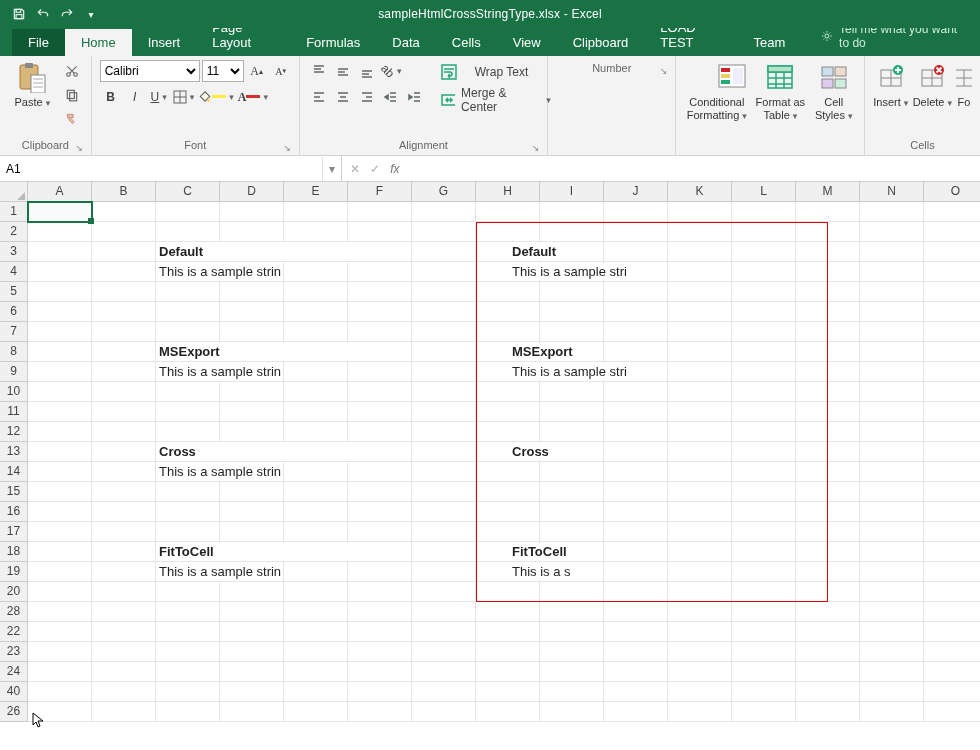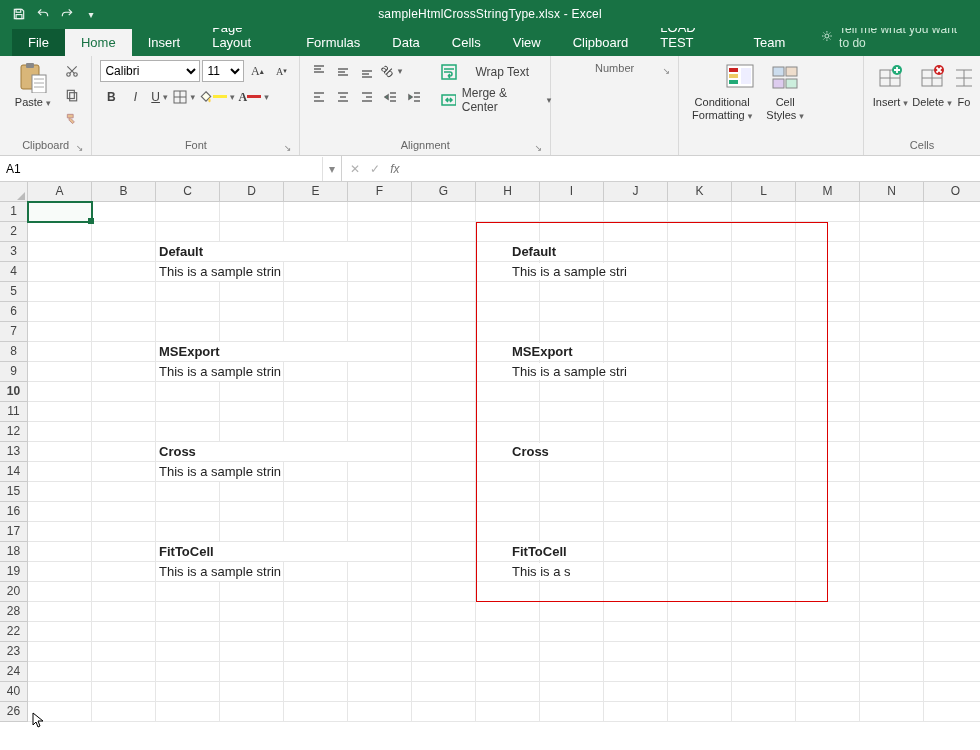--- a/index.html
+++ b/index.html
@@ -299,20 +299,34 @@
             <svg width="30" height="30" viewBox="0 0 30 30">
               <rect x="2" y="3" width="26" height="22" fill="#fff" stroke="#888"></rect>
               <rect x="4" y="6" width="9" height="4" fill="#c22"></rect>
               <rect x="4" y="12" width="9" height="4" fill="#ec6"></rect>
               <rect x="4" y="18" width="9" height="4" fill="#2a7"></rect>
               <rect x="16" y="6" width="10" height="16" fill="#eef"></rect>
             </svg>
           </div>
         <span class="dropdown-caret">Conditional Formatting</span>
       </div>
+      <div class="big-btn" style="width:58px;">
+        <div class="icon">
+            <svg width="30" height="30" viewBox="0 0 30 30" stroke="#2a7" fill="none" stroke-width="1.5">
+              <rect x="3" y="4" width="24" height="22"></rect>
+              <line x1="3" y1="10" x2="27" y2="10"></line>
+              <line x1="3" y1="16" x2="27" y2="16"></line>
+              <line x1="3" y1="22" x2="27" y2="22"></line>
+              <line x1="11" y1="4" x2="11" y2="26"></line>
+              <line x1="19" y1="4" x2="19" y2="26"></line>
+              <rect x="3" y="4" width="24" height="6" fill="#b8e0c8"></rect>
+            </svg>
+          </div>
+        <span class="dropdown-caret">Format as Table</span>
+      </div>
       <div class="big-btn" style="width:48px;">
         <div class="icon">
             <svg width="30" height="30" viewBox="0 0 30 30">
               <rect x="3" y="5" width="11" height="9" fill="#cde" stroke="#888"></rect>
               <rect x="16" y="5" width="11" height="9" fill="#edc" stroke="#888"></rect>
               <rect x="3" y="17" width="11" height="9" fill="#dce" stroke="#888"></rect>
               <rect x="16" y="17" width="11" height="9" fill="#ced" stroke="#888"></rect>
             </svg>
           </div>
         <span class="dropdown-caret">Cell Styles</span>
@@ -396,21 +410,21 @@
   <div class="row-headers" id="row-headers">
       <div class="rh" style="height: 20px;">1</div>
       <div class="rh" style="height: 20px;">2</div>
       <div class="rh" style="height: 20px;">3</div>
       <div class="rh" style="height: 20px;">4</div>
       <div class="rh" style="height: 20px;">5</div>
       <div class="rh" style="height: 20px;">6</div>
       <div class="rh" style="height: 20px;">7</div>
       <div class="rh" style="height: 20px;">8</div>
       <div class="rh" style="height: 20px;">9</div>
-      <div class="rh" style="height: 20px; font-weight: bold;">10</div>
+      <div class="rh" style="height: 20px;">10</div>
       <div class="rh" style="height: 20px;">11</div>
       <div class="rh" style="height: 20px;">12</div>
       <div class="rh" style="height: 20px;">13</div>
       <div class="rh" style="height: 20px;">14</div>
       <div class="rh" style="height: 20px;">15</div>
       <div class="rh" style="height: 20px;">16</div>
       <div class="rh" style="height: 20px;">17</div>
       <div class="rh" style="height: 20px;">18</div>
       <div class="rh" style="height: 20px;">19</div>
       <div class="rh" style="height: 20px;">20</div>

